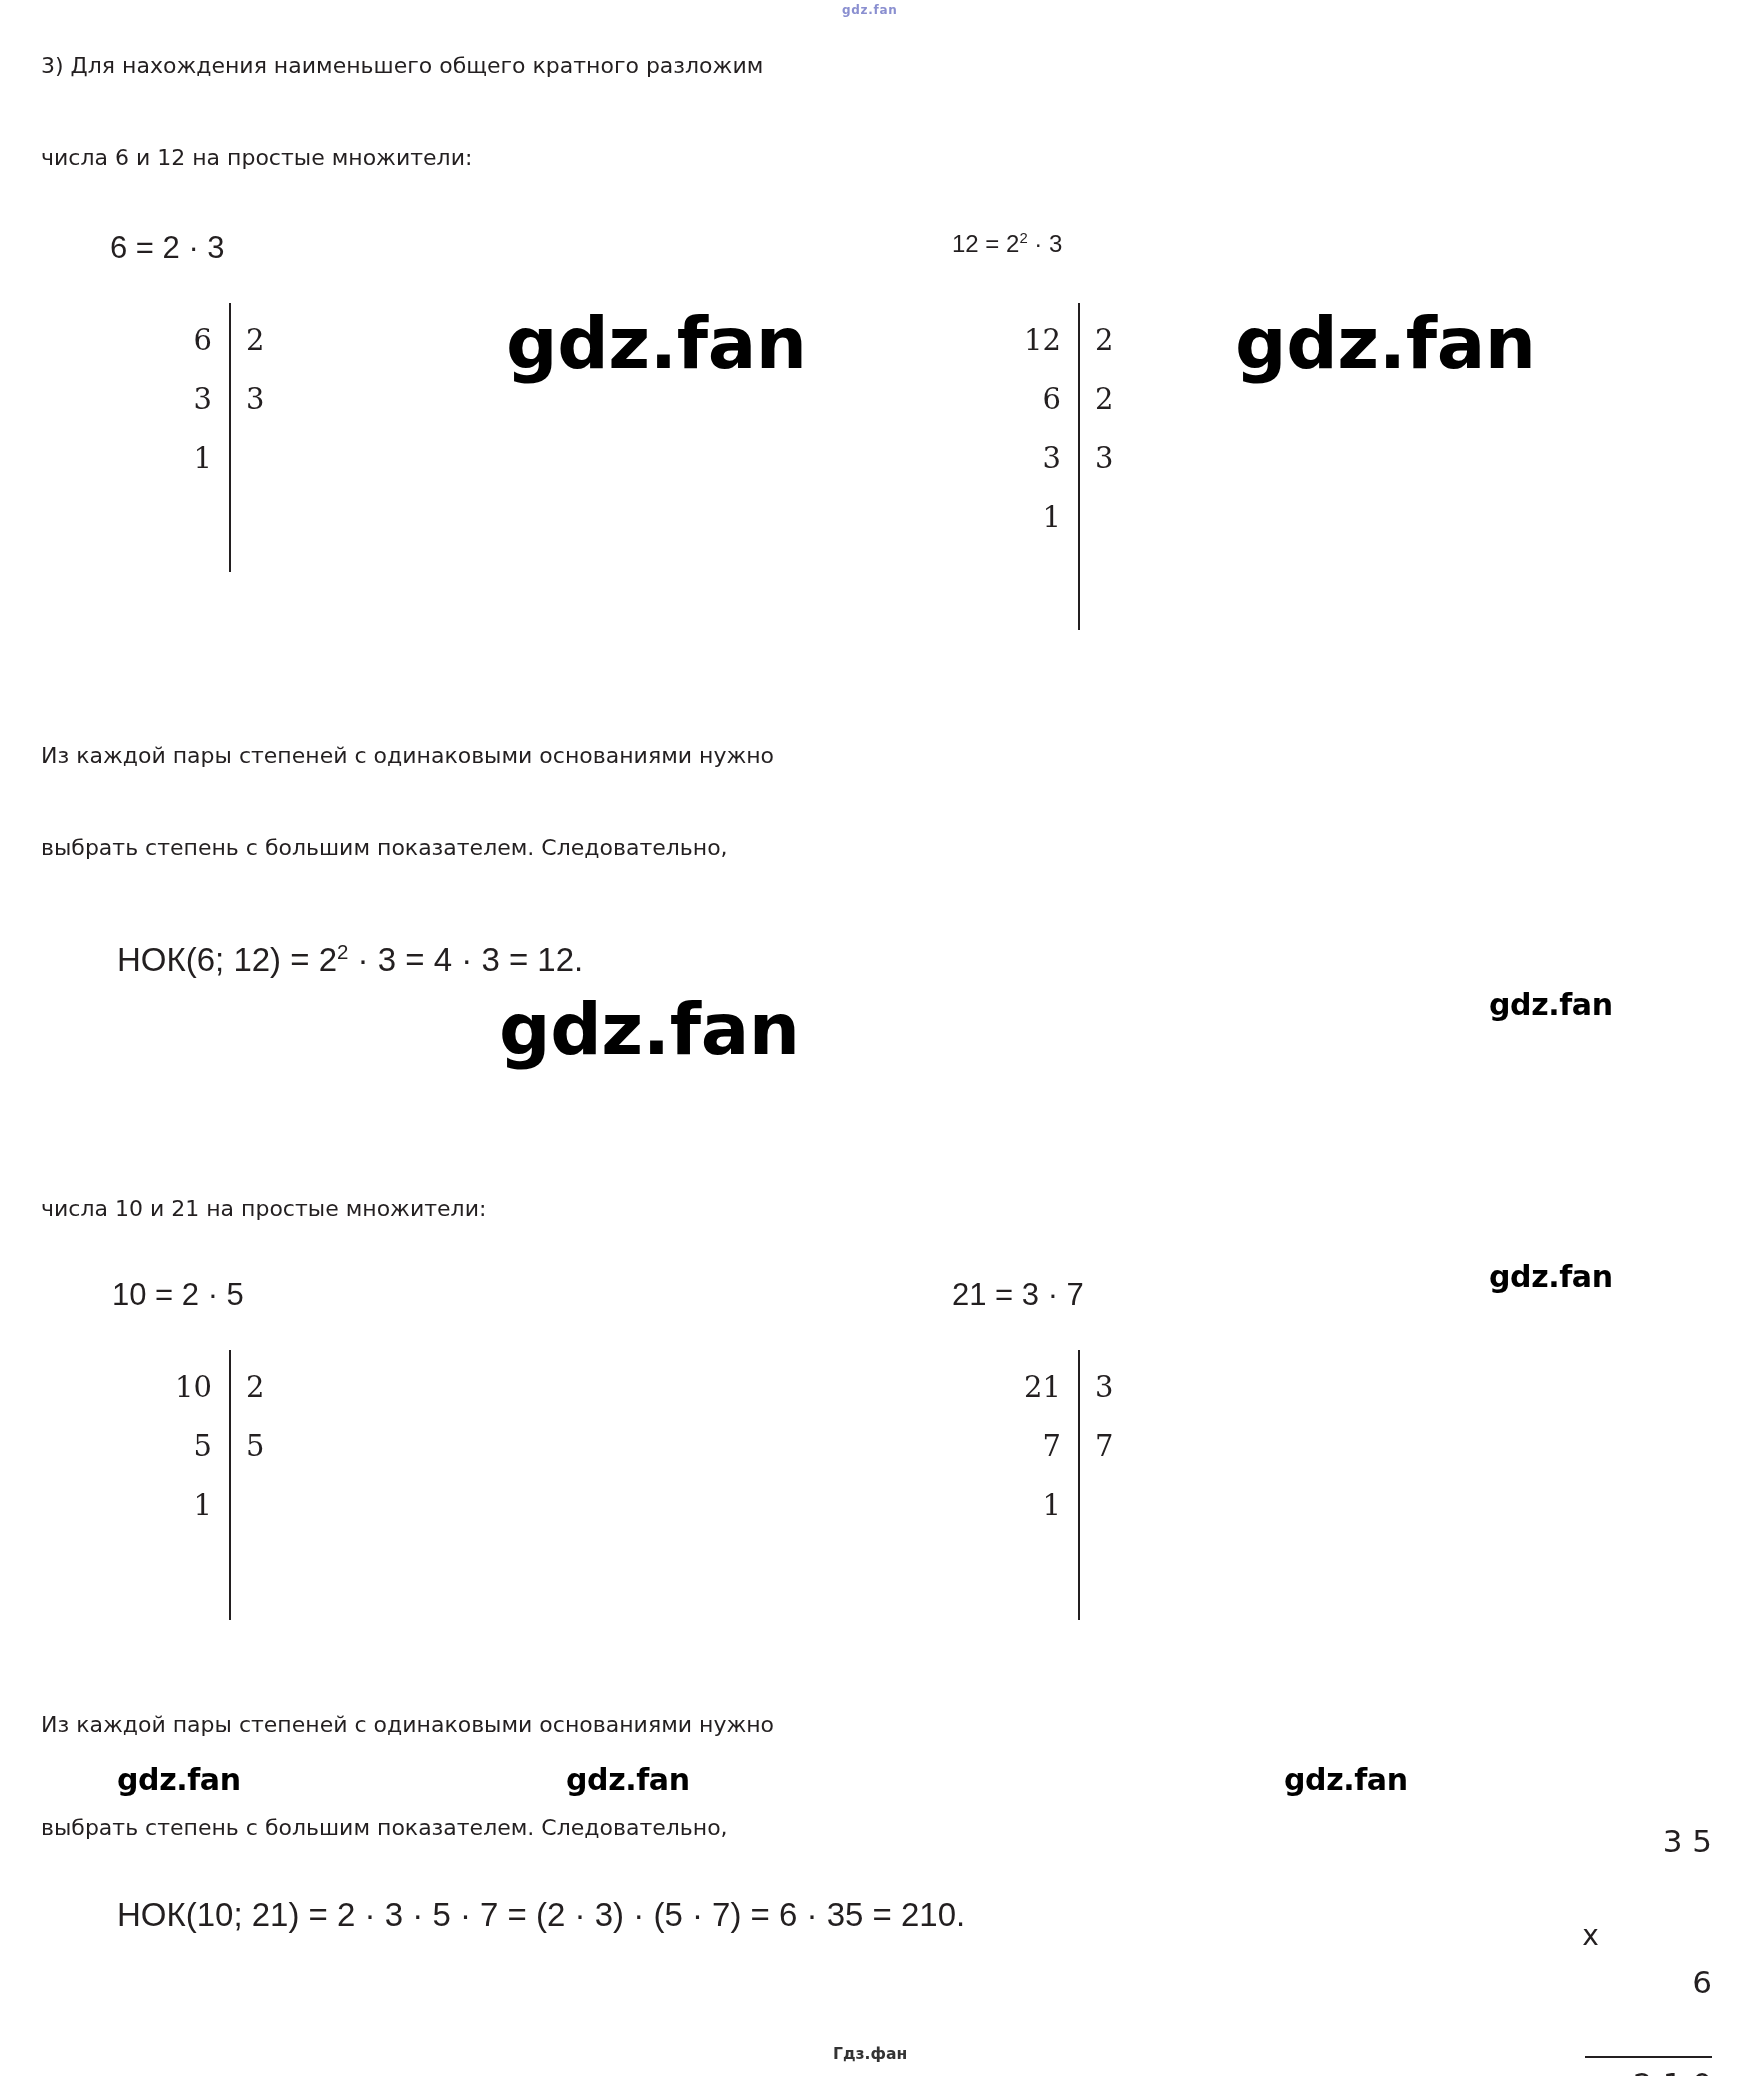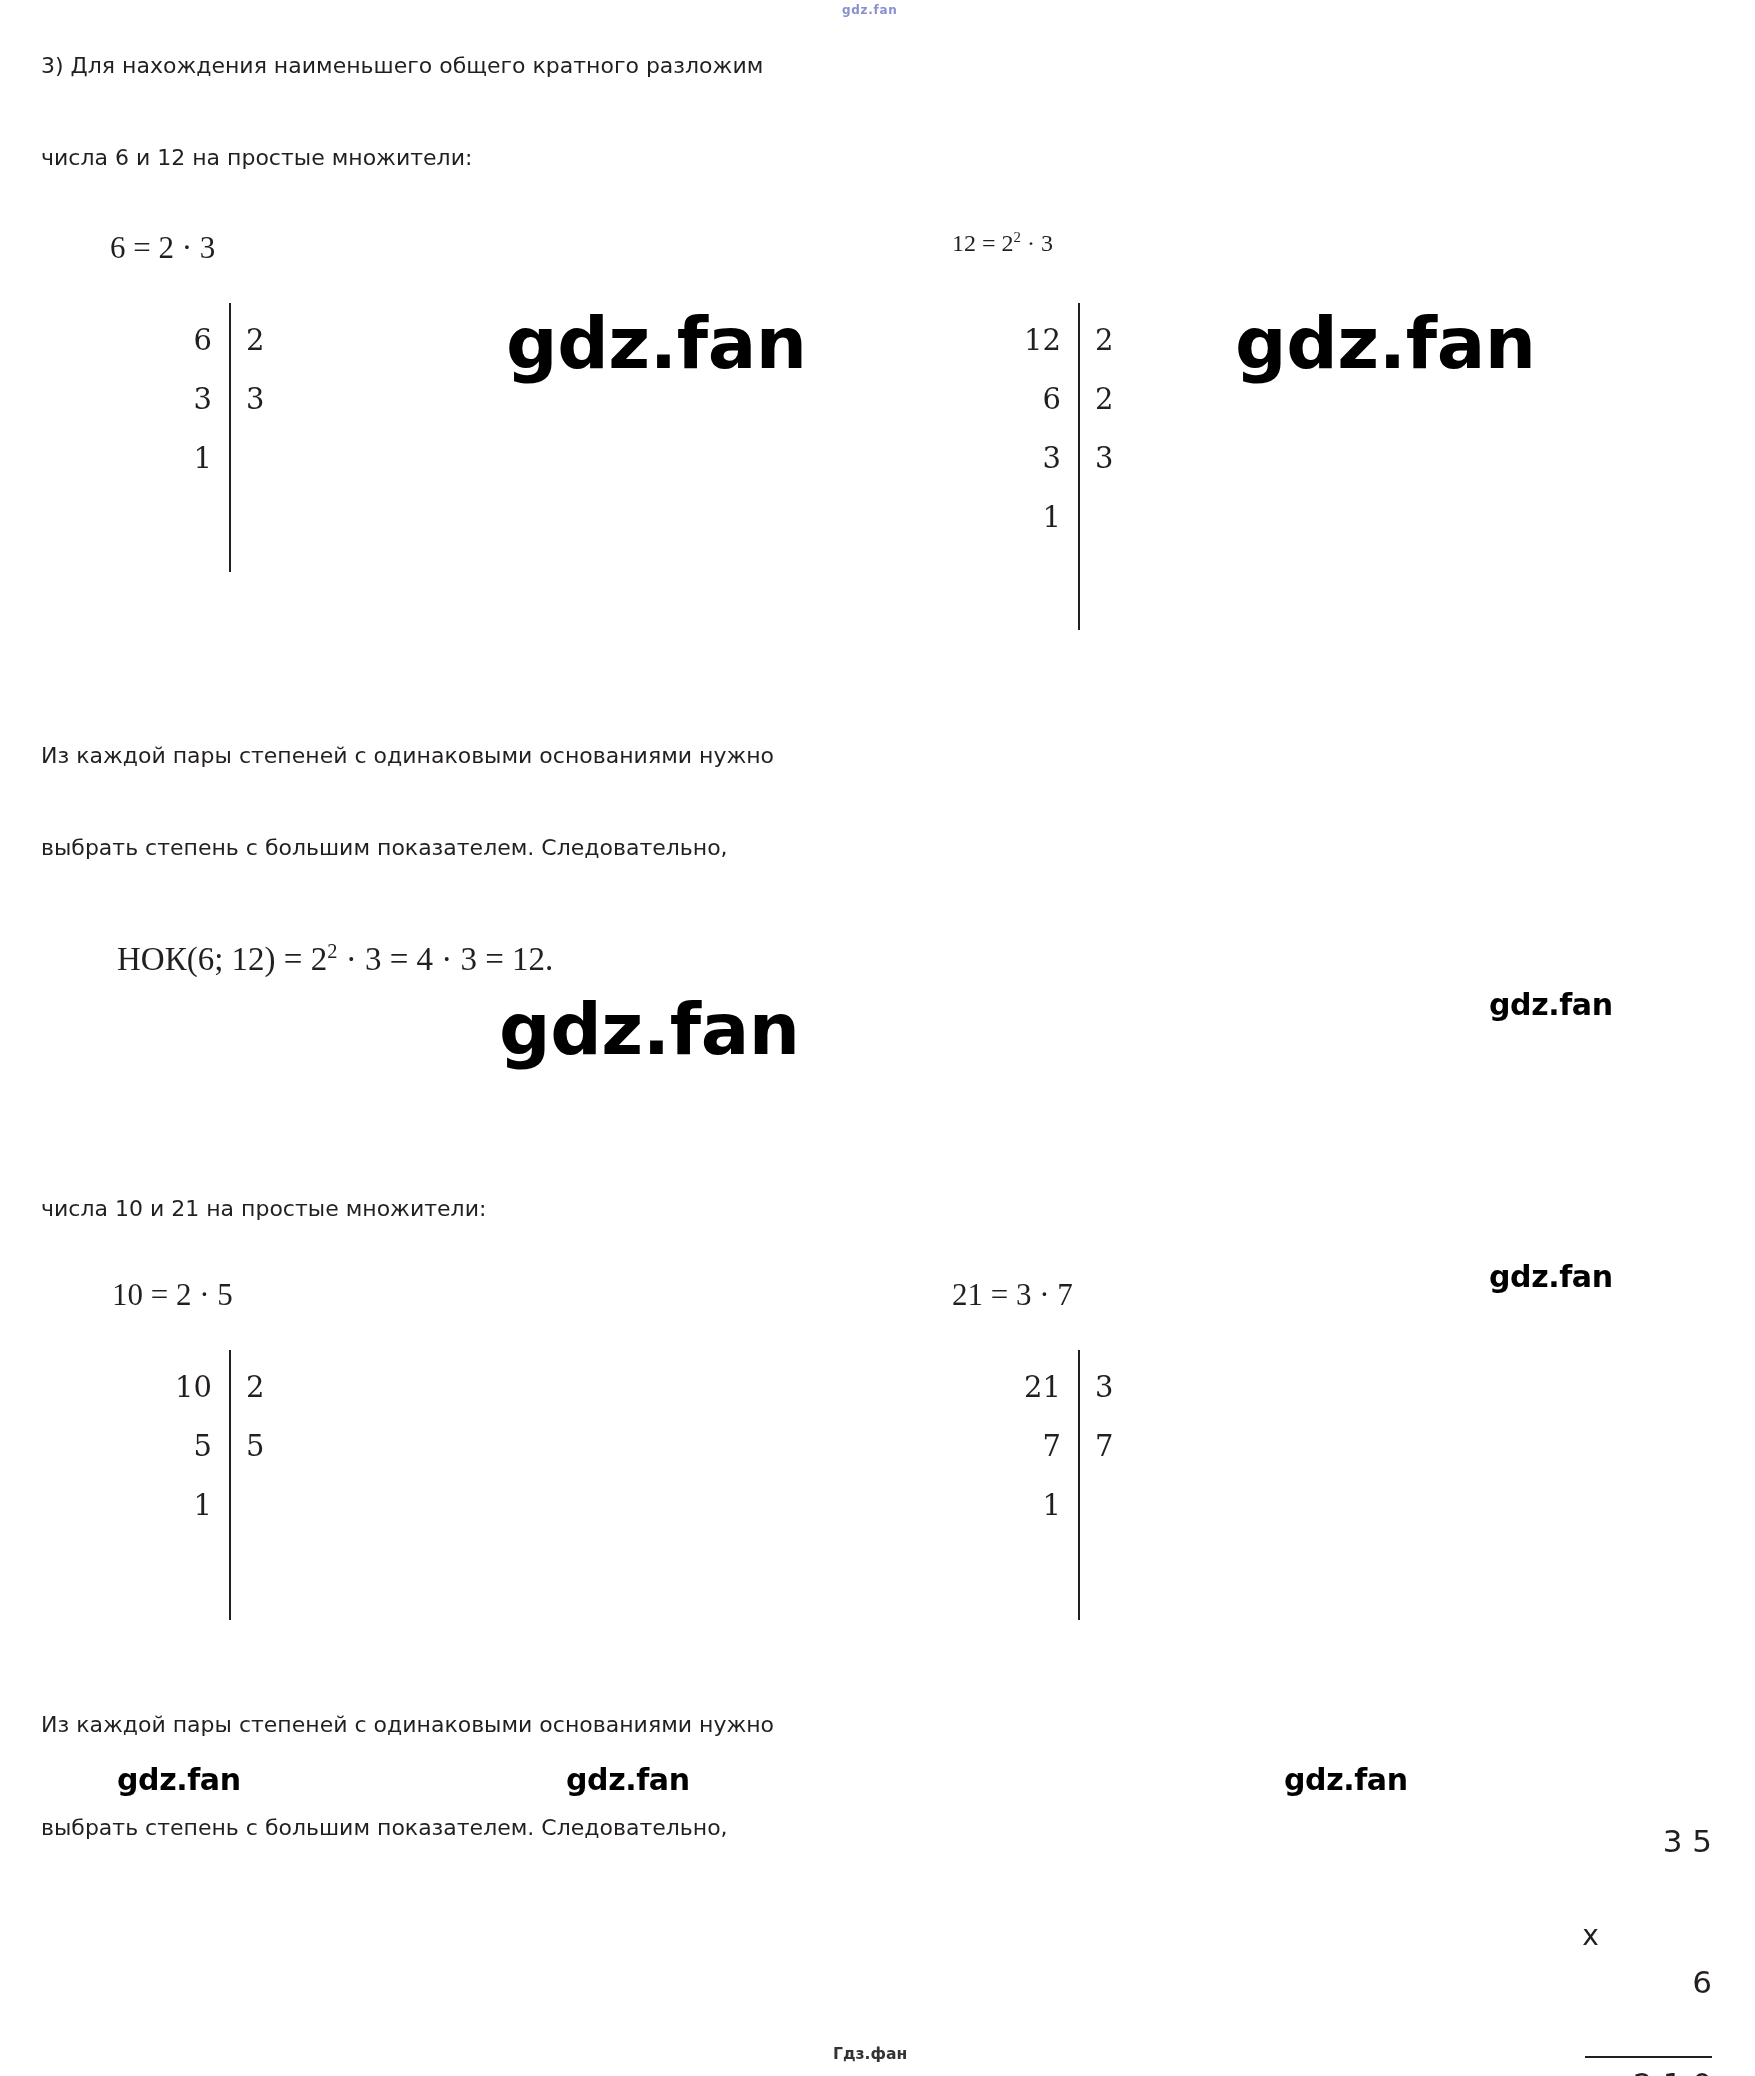--- a/index.html
+++ b/index.html
@@ -33,21 +33,21 @@
     position: absolute;
     font-family: "DejaVu Sans", sans-serif;
     font-size: 22px;
     line-height: 54px;
     color: #231f20;
     white-space: pre;
   }
   
   .math {
     position: absolute;
-    font-family: Liberation Serif, serif;
+    font-family: Liberation Sans, sans-serif;
     color: #231f20;
     white-space: pre;
   }
   .math sup {
     font-size: 0.62em;
     vertical-align: super;
     line-height: 0;
   }
   
   .ladder {
@@ -189,20 +189,21 @@
     <div class="vbar" style="left:102px; top:-8.5px; height:270px;"></div>
     <div class="col-r" style="left:119px; top:0px; width:85px;">
       <div class="rowline">3</div>
       <div class="rowline">7</div>
     </div>
   </div>
 
   <div class="para" style="left:41px; top:1698px;">Из каждой пары степеней с одинаковыми основаниями нужно</div>
   <div class="para" style="left:41px; top:1801px;">выбрать степень с большим показателем. Следовательно,</div>
 
+  <div class="math" style="left:117px; top:1896px; font-size:33px;">НОК(10; 21) = 2 · 3 · 5 · 7 = (2 · 3) · (5 · 7) = 6 · 35 = 210.</div>
 
   <div class="mult" style="left:1585px; top:1818px; width:127px;">
     <div class="mrow">3 5</div>
     <div class="mrow" style="position:relative;">
       <span class="xsym">х</span>
       <span>6</span>
     </div>
     <div class="mrow mline">2 1 0</div>
   </div>
 

